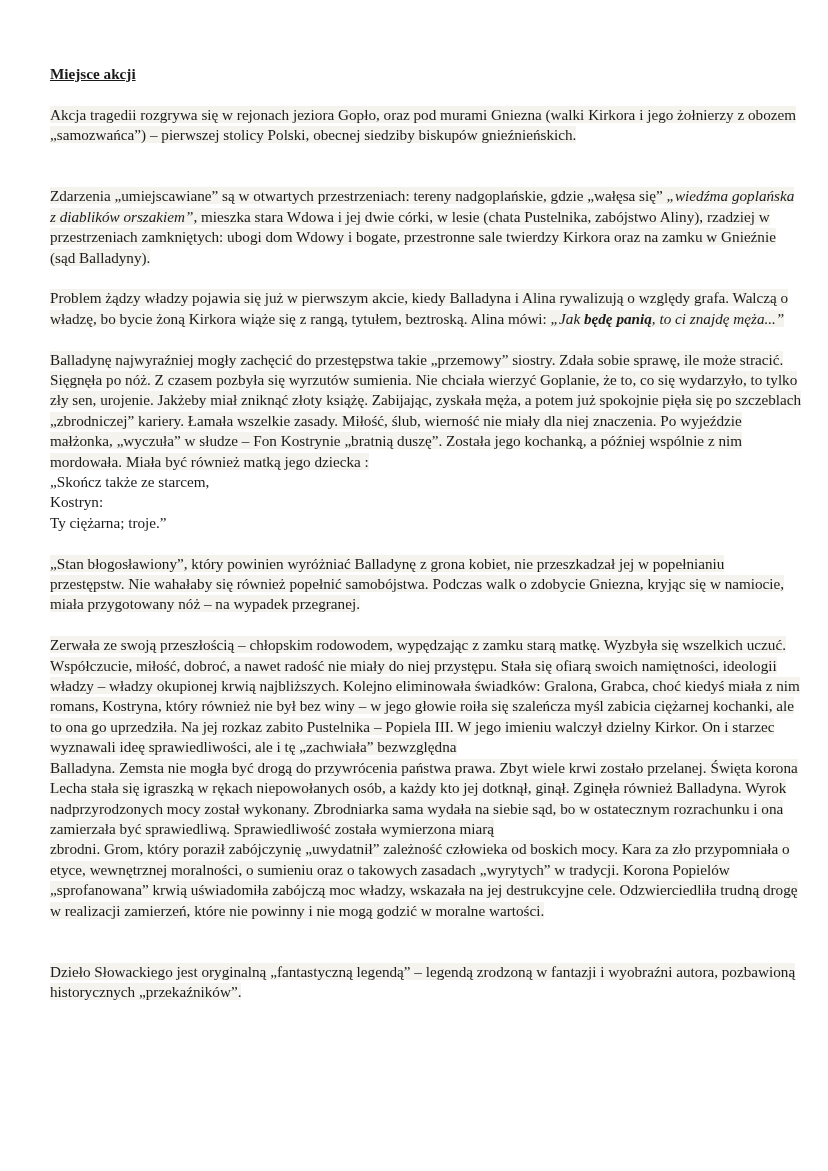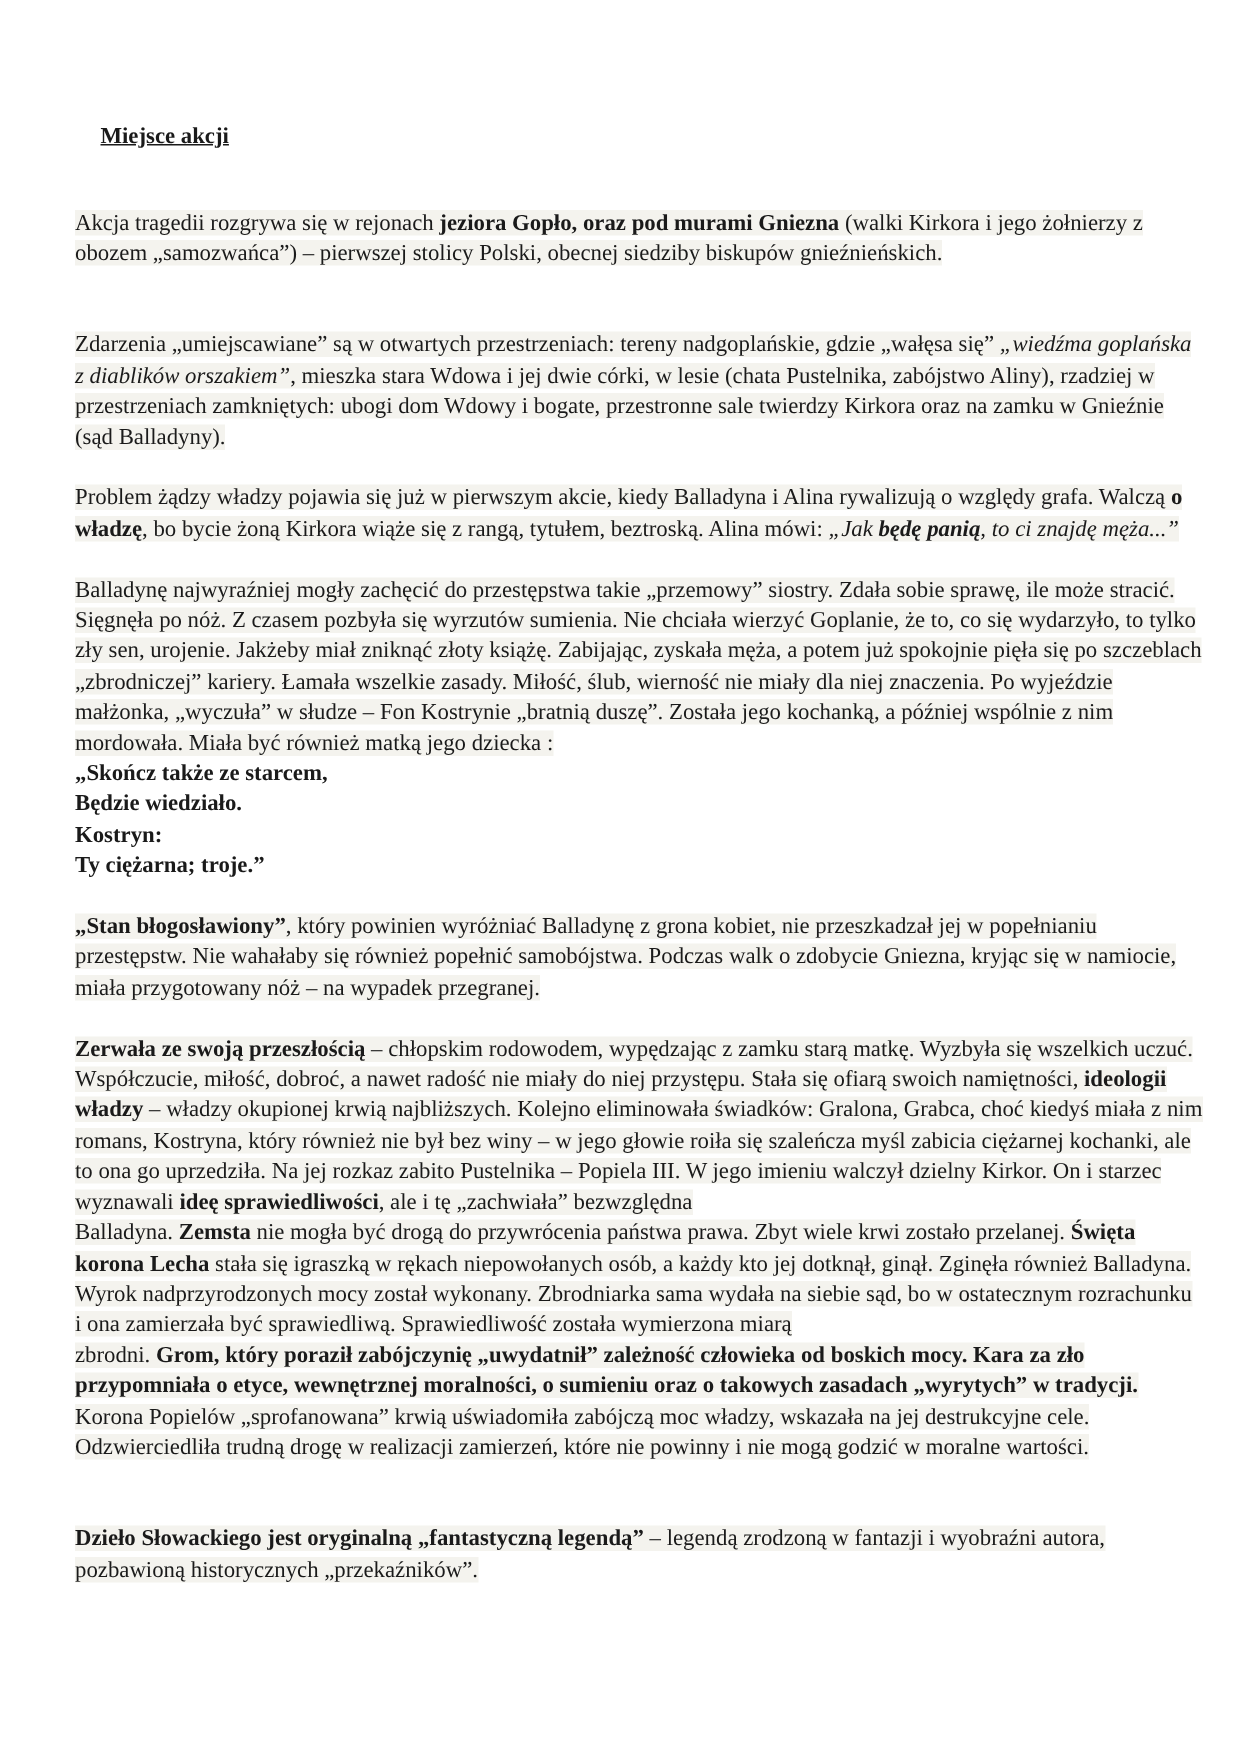--- a/index.html
+++ b/index.html
@@ -19,31 +19,31 @@
     }
     .page {
       position: absolute;
       left: 50px;
       top: 64px;
       width: 752px;
     }
     .heading {
       font-weight: bold;
       text-decoration: underline;
-      margin: 17px;
+      margin: 0;
       font-size: 15.2px;
     }
     .para {
       margin: 0;
     }
     .hl {
       background: #f4f3ee;
     }
     .gap { height: 20.4px; }
-    .b { font-weight: bold; }
+    .b { font-weight: normal; }
     .i { font-style: italic; }
     .bi { font-weight: bold; font-style: italic; }
     .verse { margin: 0; }
     .verse-line { display: block; }
   </style>
 </head>
 <body>
 
 <div class="page">
 
@@ -60,21 +60,20 @@
 
 
   <p class="para"><span class="hl"><span>Problem żądzy władzy pojawia się już w pierwszym akcie, kiedy Balladyna i Alina rywalizują o względy grafa. Walczą </span><span class="b">o władzę</span><span>, bo bycie żoną Kirkora wiąże się z rangą, tytułem, beztroską. Alina mówi: </span><span class="i">„Jak </span><span class="bi">będę panią</span><span class="i">, to ci znajdę męża...”</span></span></p>
 
   <div class="gap"></div>
 
   <p class="para"><span class="hl">Balladynę najwyraźniej mogły zachęcić do przestępstwa takie „przemowy” siostry. Zdała sobie sprawę, ile może stracić. Sięgnęła po nóż. Z czasem pozbyła się wyrzutów sumienia. Nie chciała wierzyć Goplanie, że to, co się wydarzyło, to tylko zły sen, urojenie. Jakżeby miał zniknąć złoty książę. Zabijając, zyskała męża, a potem już spokojnie pięła się po szczeblach „zbrodniczej” kariery. Łamała wszelkie zasady. Miłość, ślub, wierność nie miały dla niej znaczenia. Po wyjeździe małżonka, „wyczuła” w słudze – Fon Kostrynie „bratnią duszę”. Została jego kochanką, a później wspólnie z nim mordowała. Miała być również matką jego dziecka :</span></p>
 
   <div class="verse b">
     <span class="verse-line">„Skończ także ze starcem,</span>
-    <span class="verse-line">Będzie wiedziało.</span>
     <span class="verse-line">Kostryn:</span>
     <span class="verse-line">Ty ciężarna; troje.”</span>
   </div>
   <div class="gap"></div>
 
   <p class="para"><span class="hl"><span class="b">„Stan błogosławiony”</span><span>, który powinien wyróżniać Balladynę z grona kobiet, nie przeszkadzał jej w popełnianiu przestępstw. Nie wahałaby się również popełnić samobójstwa. Podczas walk o zdobycie Gniezna, kryjąc się w namiocie, miała przygotowany nóż – na wypadek przegranej.</span></span></p>
   <div class="gap"></div>
 
   <p class="para"><span class="hl"><span class="b">Zerwała ze swoją przeszłością</span><span> – chłopskim rodowodem, wypędzając z zamku starą matkę. Wyzbyła się wszelkich uczuć. Współczucie, miłość, dobroć, a nawet radość nie miały do niej przystępu. Stała się ofiarą swoich namiętności, </span><span class="b">ideologii władzy</span><span> – władzy okupionej krwią najbliższych. Kolejno eliminowała świadków: Gralona, Grabca, choć kiedyś miała z nim romans, Kostryna, który również nie był bez winy – w jego głowie roiła się szaleńcza myśl zabicia ciężarnej kochanki, ale to ona go uprzedziła. Na jej rozkaz zabito Pustelnika – Popiela III. W jego imieniu walczył dzielny Kirkor. On i starzec wyznawali </span><span class="b">ideę sprawiedliwości</span><span>, ale i tę „zachwiała” bezwzględna</span></span><br><span class="hl"><span>Balladyna. </span><span class="b">Zemsta</span><span> nie mogła być drogą do przywrócenia państwa prawa. Zbyt wiele krwi zostało przelanej. </span><span class="b">Święta korona Lecha</span><span> stała się igraszką w rękach niepowołanych osób, a każdy kto jej dotknął, ginął. Zginęła również Balladyna. Wyrok nadprzyrodzonych mocy został wykonany. Zbrodniarka sama wydała na siebie sąd, bo w ostatecznym rozrachunku i ona zamierzała być sprawiedliwą. Sprawiedliwość została wymierzona miarą</span></span><br><span class="hl"><span>zbrodni. </span><span class="b">Grom, który poraził zabójczynię „uwydatnił” zależność człowieka od boskich mocy. Kara za zło przypomniała o etyce, wewnętrznej moralności, o sumieniu oraz o takowych zasadach „wyrytych” w tradycji.</span><span> Korona Popielów „sprofanowana” krwią uświadomiła zabójczą moc władzy, wskazała na jej destrukcyjne cele. Odzwierciedliła trudną drogę w realizacji zamierzeń, które nie powinny i nie mogą godzić w moralne wartości.</span></span></p>
   <div class="gap"></div>

